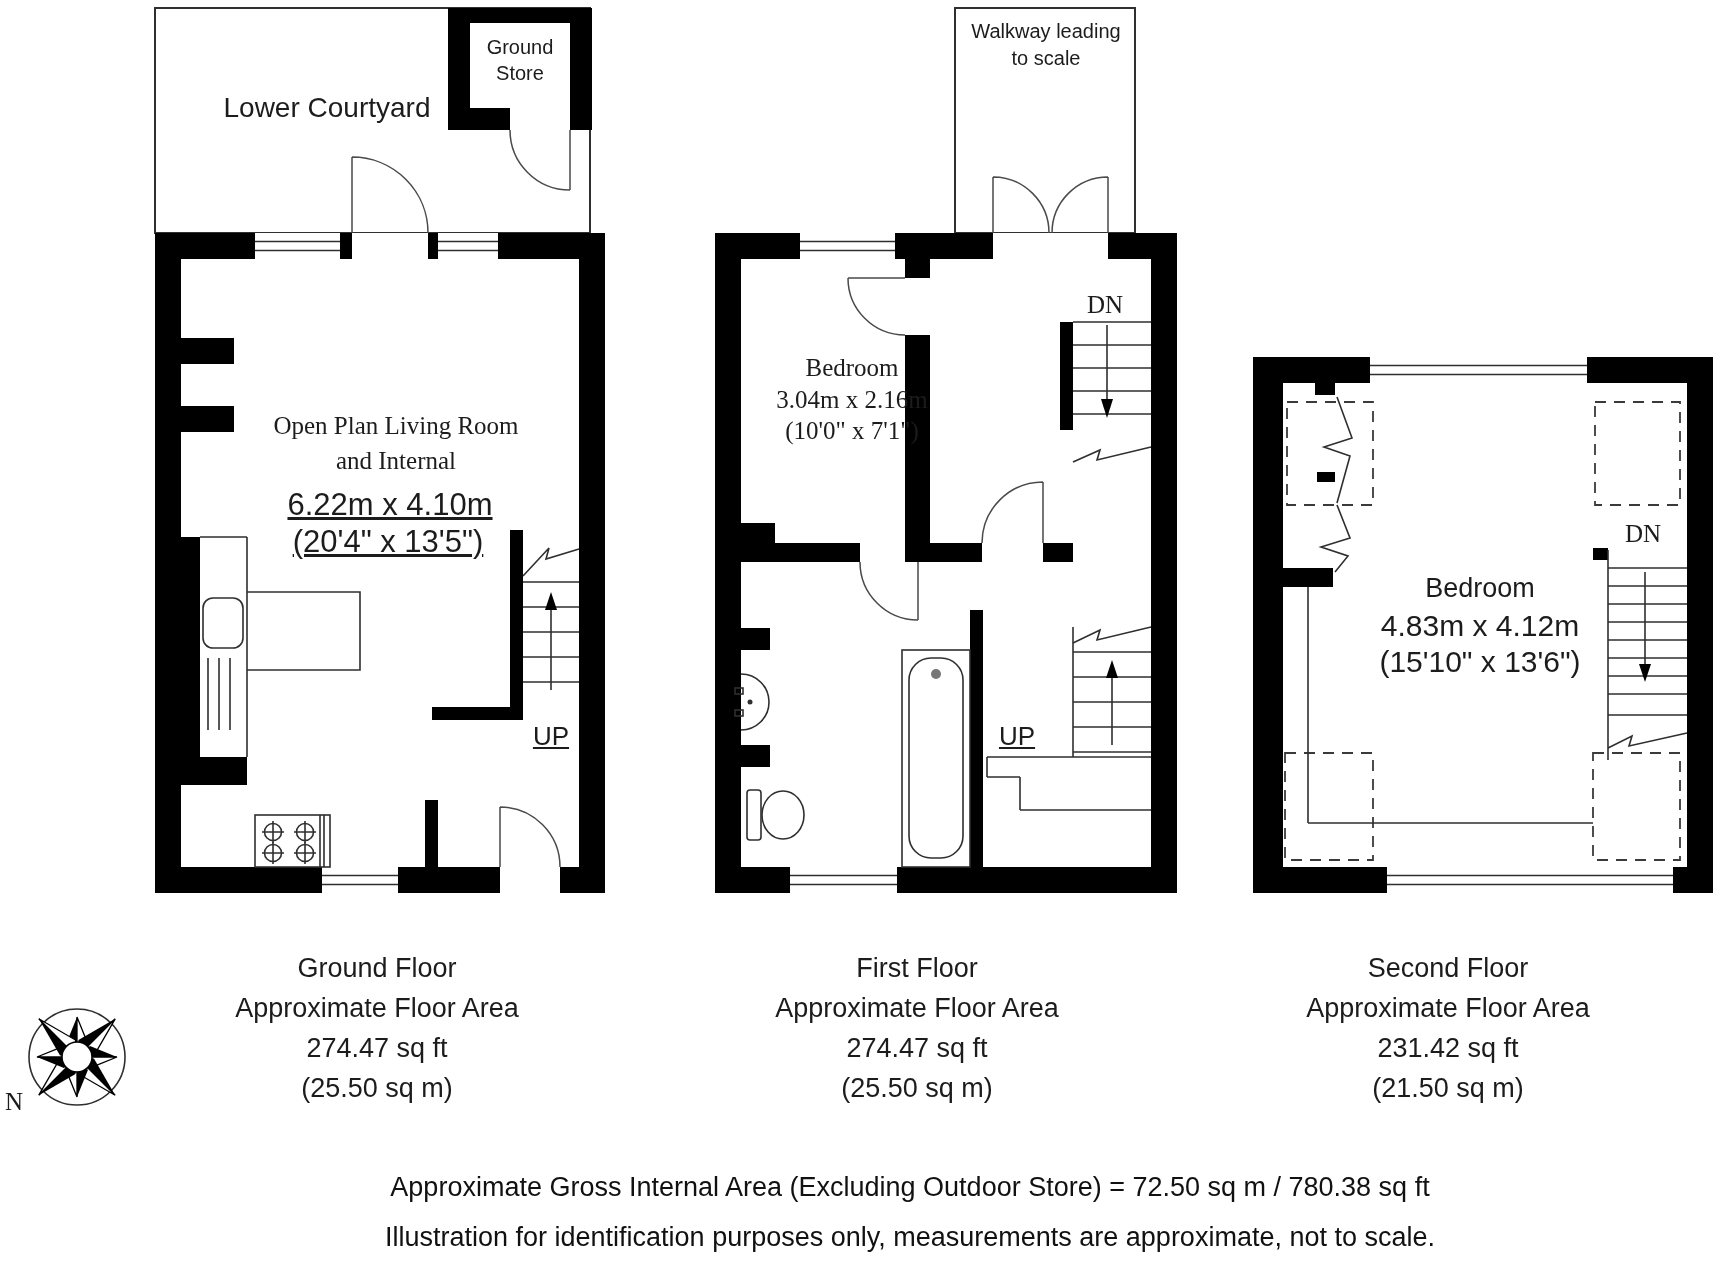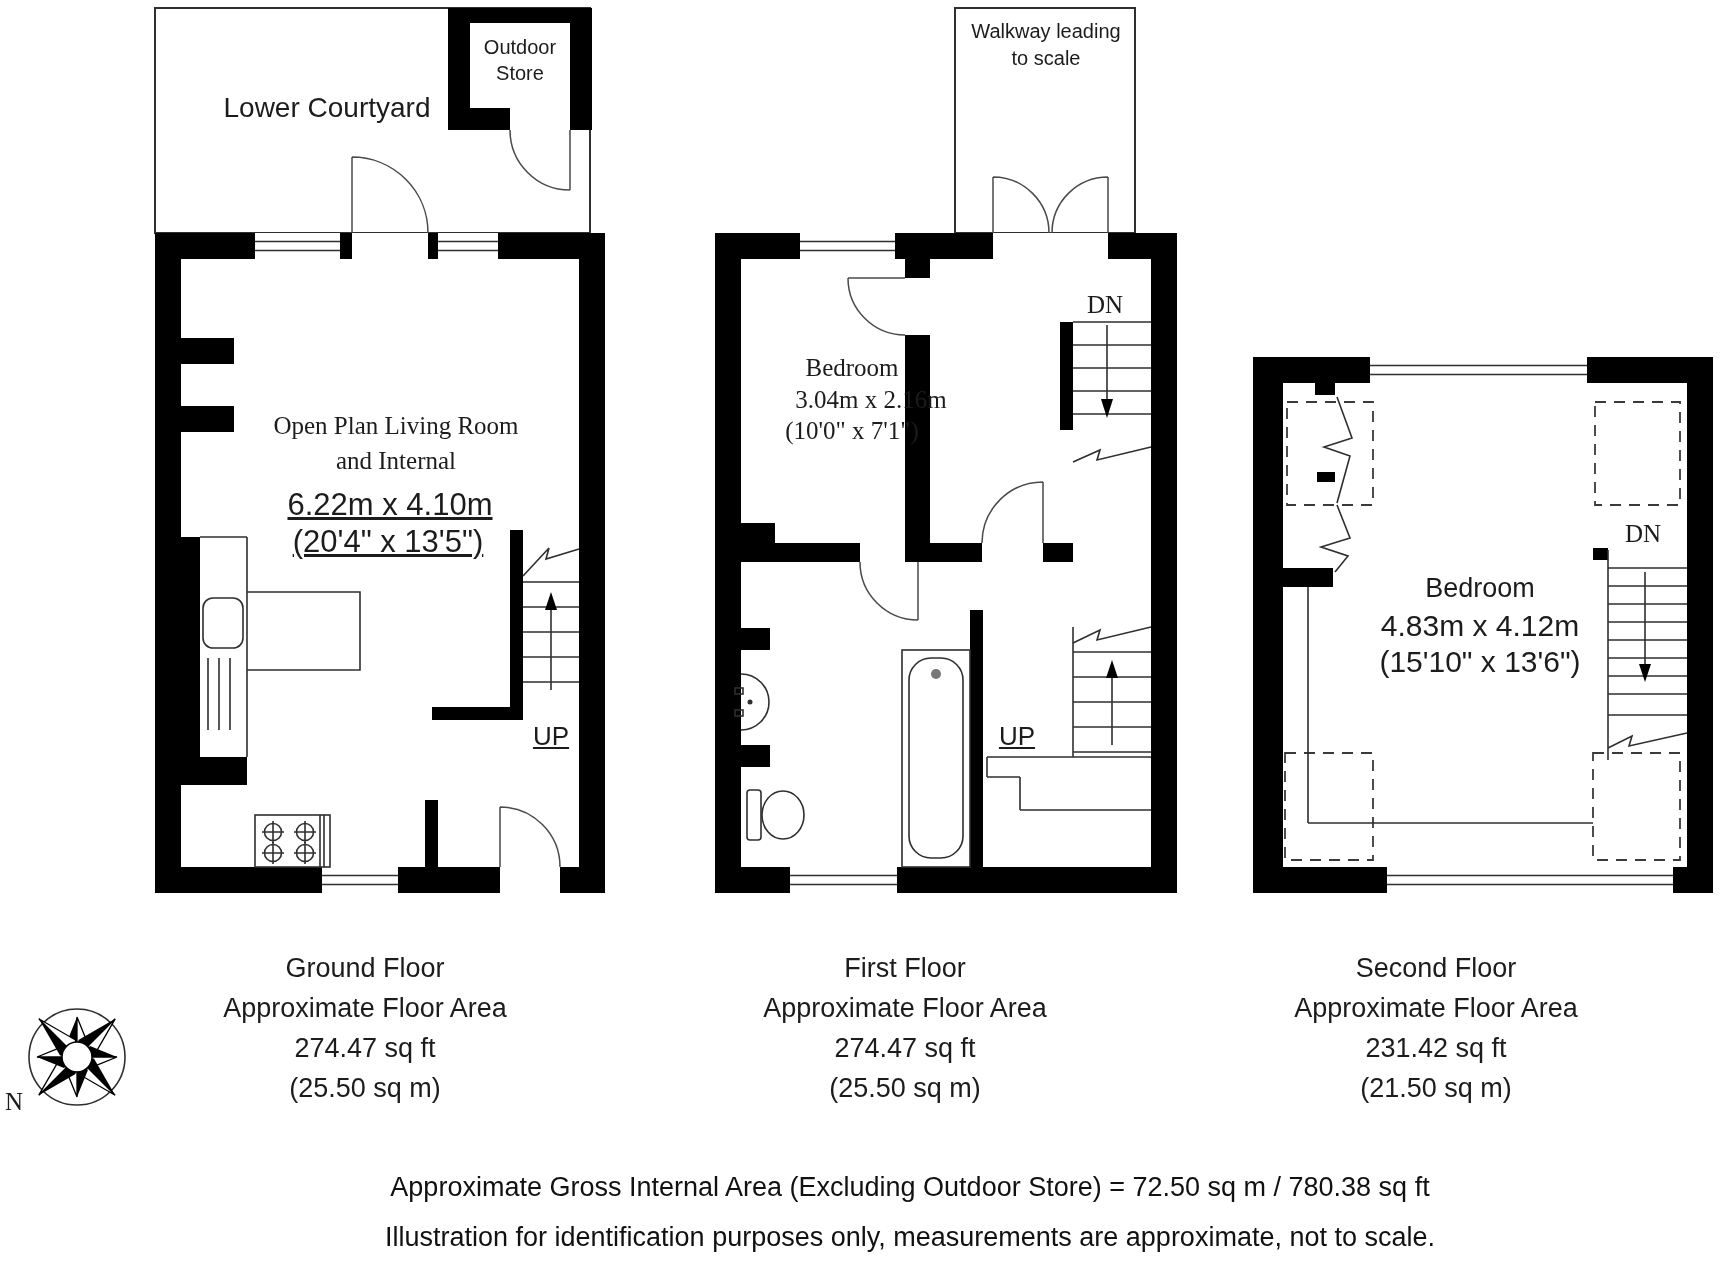--- a/index.html
+++ b/index.html
@@ -13,21 +13,21 @@
     position:absolute; transform:translateX(-50%);
     text-align:center; white-space:nowrap; color:#1c1c1c; line-height:1.15;
   }
   .f20 { font-size:20px; }
   .f25 { font-size:25px;font-family:Liberation Serif, serif; }
   .f26 { font-size:26px;text-decoration:underline; }
   .f27 { font-size:27px; }
   .f28 { font-size:28px; }
   .f30 { font-size:30px;text-align:right; }
   .f31 { font-size:31px;text-decoration:underline; }
-  .caption { font-size:27px; line-height:40px; }
+  .caption { font-size:27px; line-height:40px;margin-left:12px; }
   .footer {
     position:absolute; left:110px; top:1162px; width:1600px;
     text-align:center; font-size:27px; line-height:50px; color:#111;
   }
   .walls { fill:#000; }
   .thin  { stroke:#2f2f2f; stroke-width:2; fill:none; }
   .line  { stroke:#2f2f2f; stroke-width:1.6; fill:none; }
   .door  { stroke:#4a4a4a; stroke-width:1.5; fill:none; }
   .dash  { stroke:#3a3a3a; stroke-width:1.8; fill:none; stroke-dasharray:11 8; }
 </style>
@@ -211,33 +211,33 @@
         <polygon fill="#fff" stroke="#000" stroke-width="1.3" points="38.8,1095.2 60.06,1058.48 77,1057"></polygon>
     <polygon fill="#000" points="37,1057 63.98,1067.93 77,1057"></polygon>
         <polygon fill="#fff" stroke="#000" stroke-width="1.3" points="37,1057 63.98,1046.07 77,1057"></polygon>
     <polygon fill="#000" points="38.8,1018.8 60.06,1055.52 77,1057"></polygon>
         <polygon fill="#fff" stroke="#000" stroke-width="1.3" points="38.8,1018.8 75.52,1040.06 77,1057"></polygon>
     <circle cx="77" cy="1057" r="15" fill="#fff" stroke="#000" stroke-width="1.5"></circle>
   </g>
 </svg>
 
   <div class="lbl f28" style="left:327px; top:92px;">Lower Courtyard</div>
-  <div class="lbl f20" style="left:520px; top:36px;">Outdoor</div>
+  <div class="lbl f20" style="left:520px; top:36px;">Ground</div>
   <div class="lbl f20" style="left:520px; top:62px;">Store</div>
 
   <div class="lbl f25" style="left:396px; top:412px;">Open Plan Living Room</div>
   <div class="lbl f25" style="left:396px; top:447px;">and Internal</div>
   <div class="lbl f31" style="left:390px; top:487px;">6.22m x 4.10m</div>
   <div class="lbl f31" style="left:388px; top:524px;">(20'4" x 13'5")</div>
   <div class="lbl f26" style="left:551px; top:722px;">UP</div>
 
   <div class="lbl f20" style="left:1046px; top:20px;">Walkway leading</div>
   <div class="lbl f20" style="left:1046px; top:47px;">to scale</div>
   <div class="lbl f25" style="left:852px; top:354px;">Bedroom</div>
-  <div class="lbl f25" style="left:852px; top:386px;margin-left:19px;">3.04m x 2.16m</div>
+  <div class="lbl f25" style="left:852px; top:386px;">3.04m x 2.16m</div>
   <div class="lbl f25" style="left:852px; top:417px;">(10'0" x 7'1")</div>
   <div class="lbl f25" style="left:1105px; top:291px;">DN</div>
   <div class="lbl f26" style="left:1017px; top:722px;">UP</div>
 
   <div class="lbl f27" style="left:1480px; top:573px;">Bedroom</div>
   <div class="lbl f30" style="left:1480px; top:609px;">4.83m x 4.12m</div>
   <div class="lbl f30" style="left:1480px; top:645px;">(15'10" x 13'6")</div>
   <div class="lbl f25" style="left:1643px; top:520px;">DN</div>
 
   <div class="lbl caption" style="left:365px; top:948px;">

